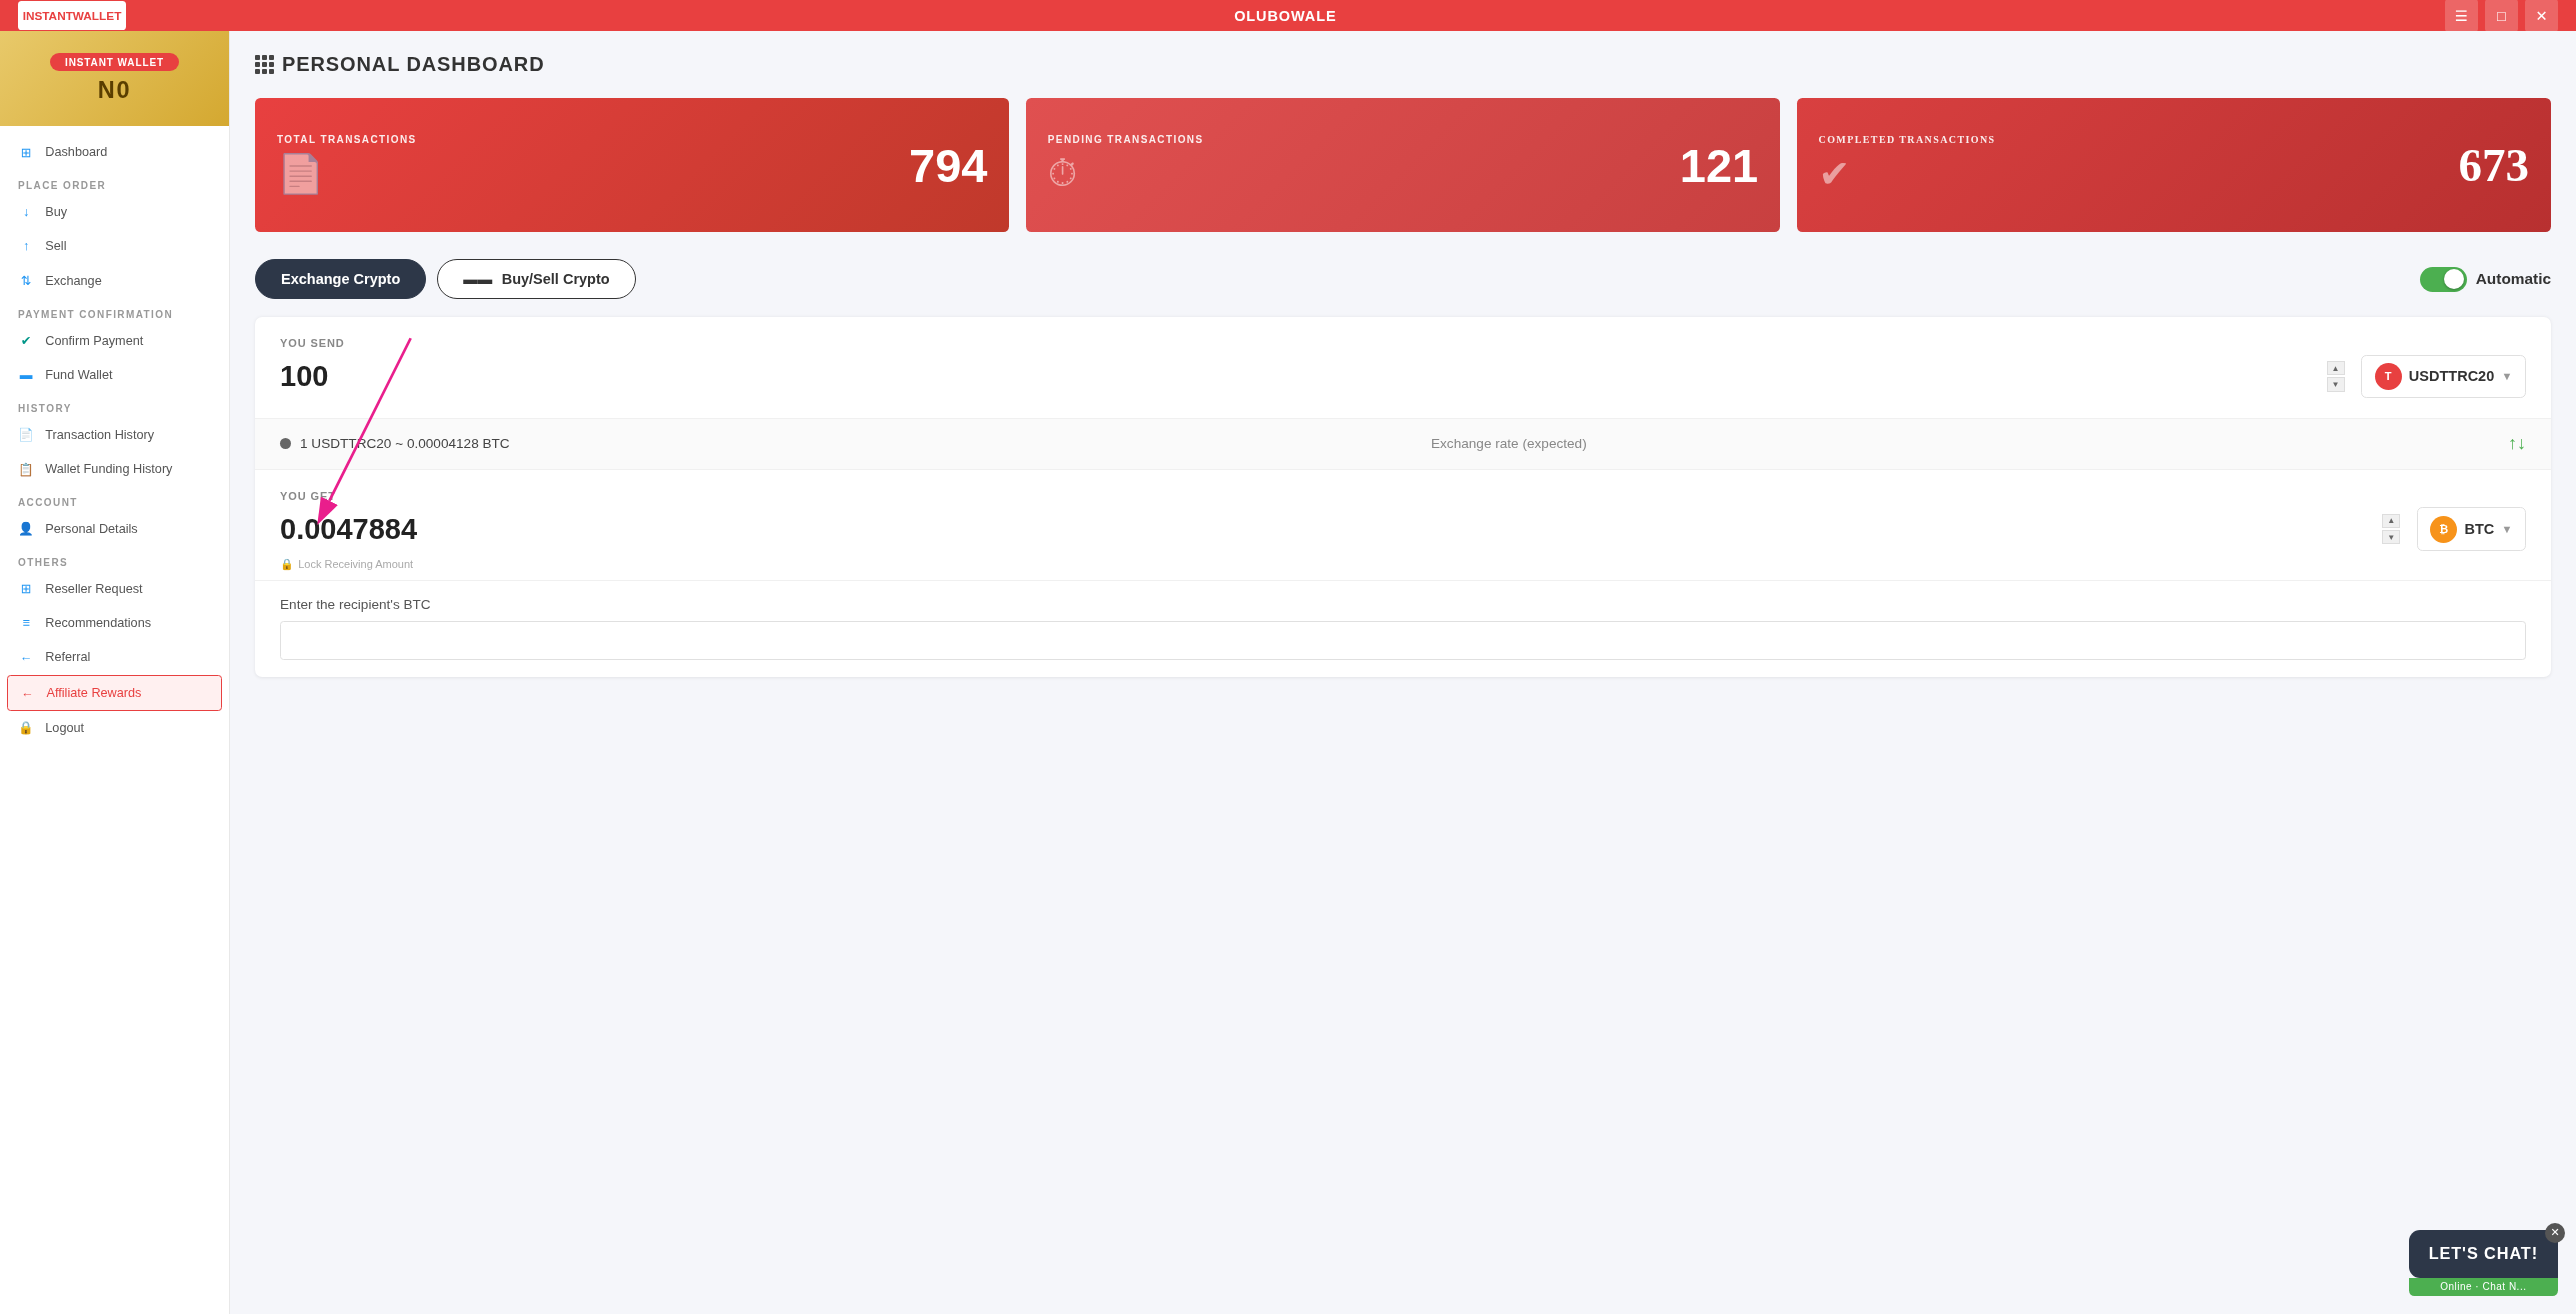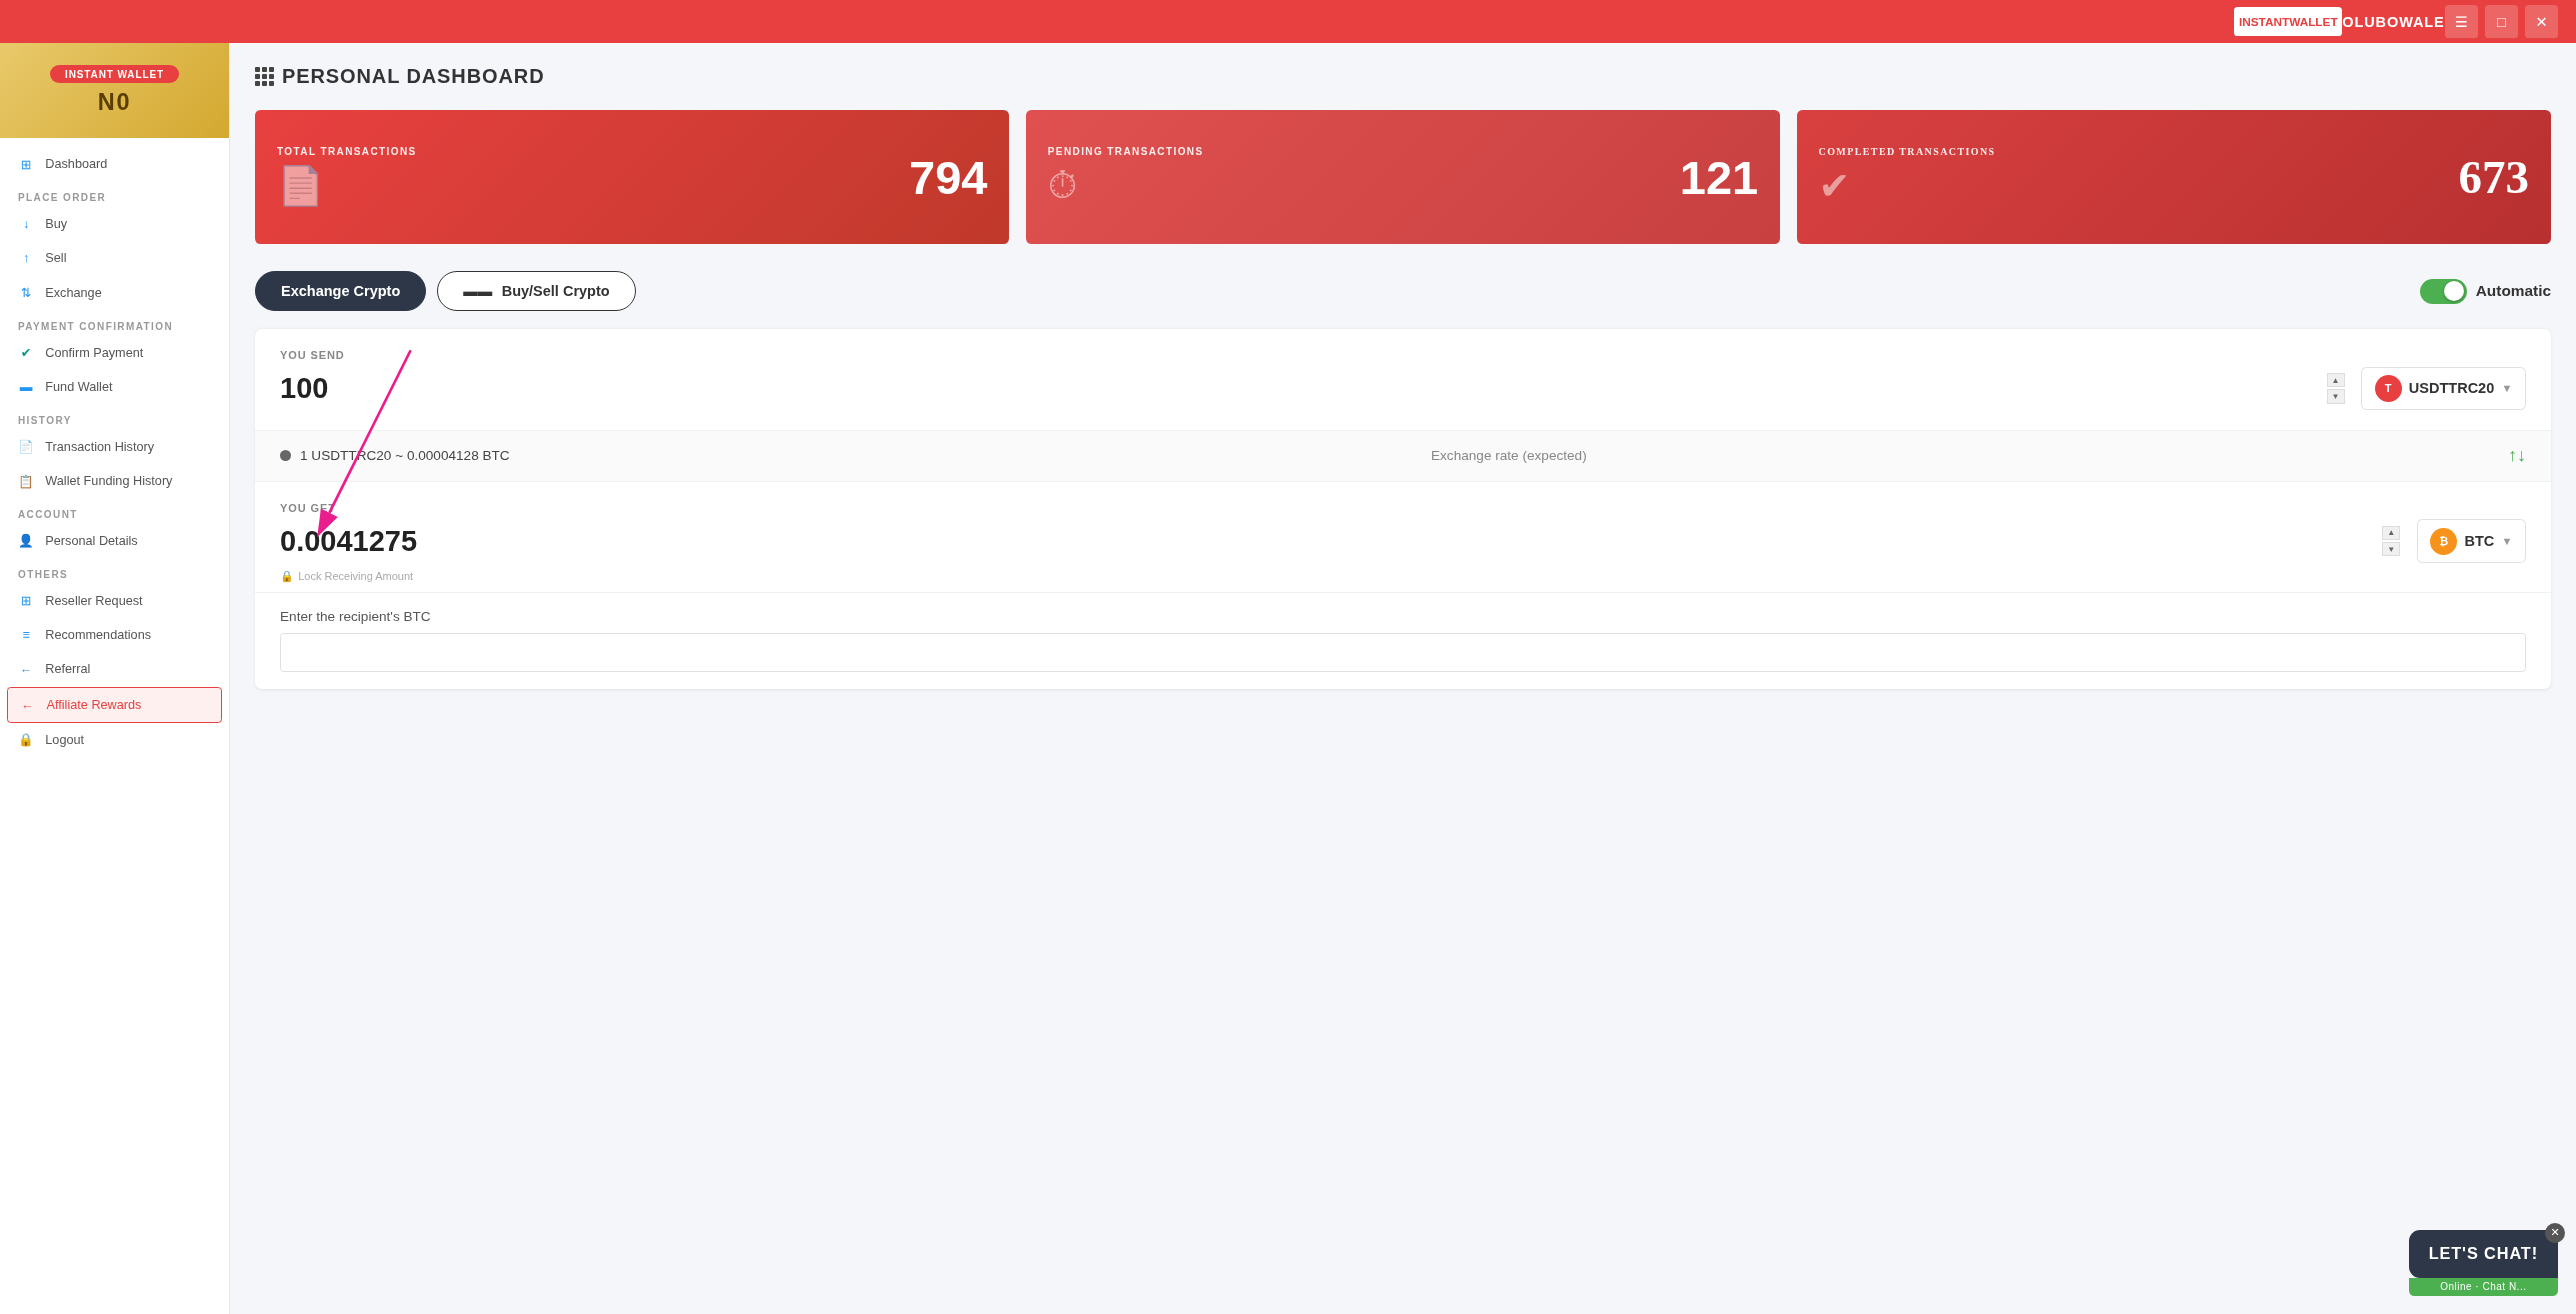--- a/index.html
+++ b/index.html
@@ -1,24 +1,24 @@
 <!DOCTYPE html>
 <html style="font-size:14.5px"><head>
   <meta charset="utf-8">
   <style>
     * { box-sizing: border-box; margin: 0; padding: 0; }
     body { font-family: 'Segoe UI', Arial, sans-serif; background: #f5f6fa; display: flex; flex-direction: column; height: 100vh; overflow: hidden; }
 
     
     .topbar {
       background: #e84040;
-      height: 43px;
-      display: flex;
-      align-items: center;
-      justify-content: flex-end;
+      height: 31px;
+      display: flex;
+      align-items: center;
+      justify-content: space-between;
       padding: 0 18px;
       flex-shrink: 0;
     }
     .topbar-logo {
       display: flex;
       align-items: center;
       gap: 9px;
     }
     .topbar-logo-img {
       width: 108px;
@@ -658,21 +658,21 @@
           <div class="rate-dot"></div>
           <span class="rate-text">1 USDTTRC20 ~ 0.00004128 BTC</span>
         </div>
         <span class="rate-label">Exchange rate (expected)</span>
         <span class="rate-arrows">↑↓</span>
       </div>
 
       <div class="exchange-section you-get-section" style="border-bottom:0.9px solid #f0f0f0;">
         <div class="exchange-section-label">YOU GET</div>
         <div class="exchange-input-row">
-          <span class="exchange-amount">0.0041275</span>
+          <span class="exchange-amount">0.0047884</span>
           <div style="display:flex; align-items:center; gap:5.4px;">
             <div class="spin-btns">
               <button class="spin-btn">▲</button>
               <button class="spin-btn">▼</button>
             </div>
             <div class="currency-selector">
               <div class="currency-circle btc">₿</div>
               <span class="currency-name">BTC</span>
               <span class="currency-chevron">▼</span>
             </div>

